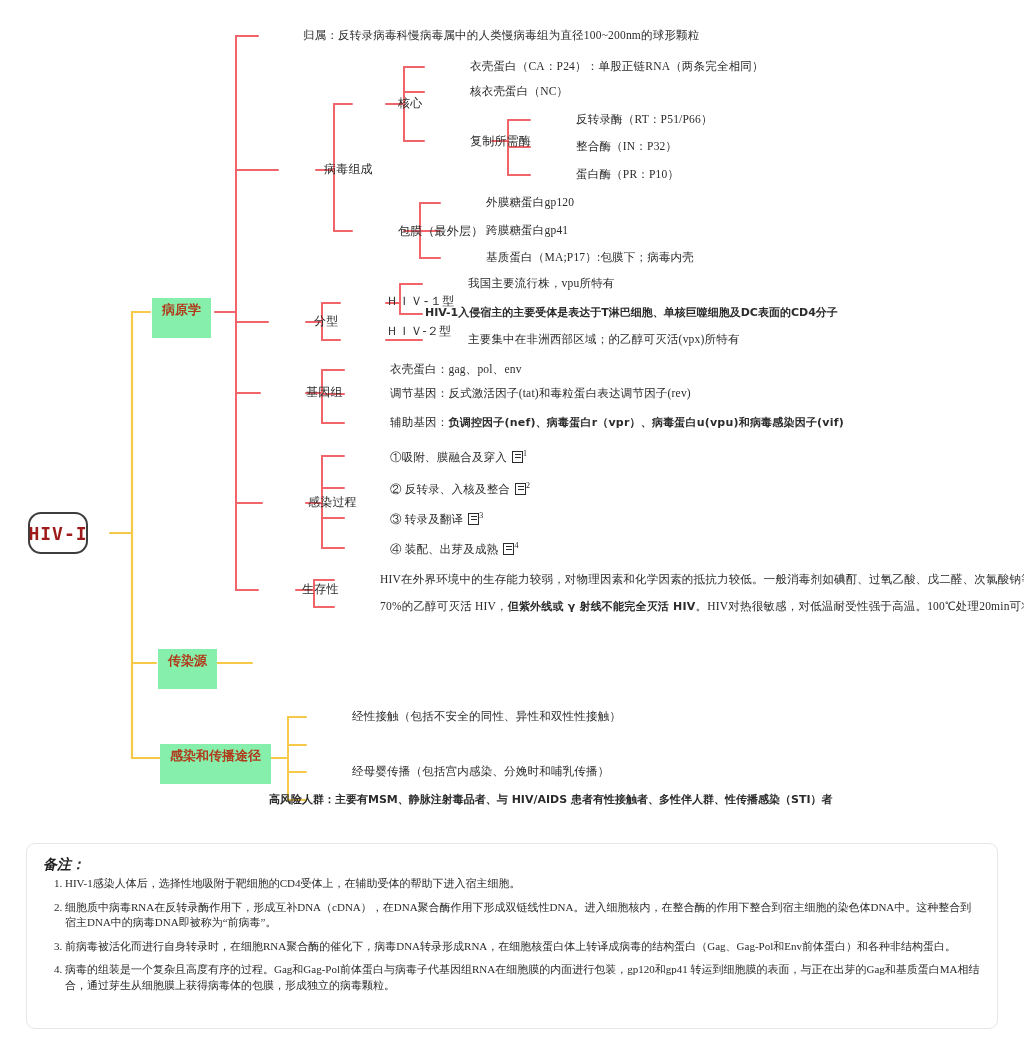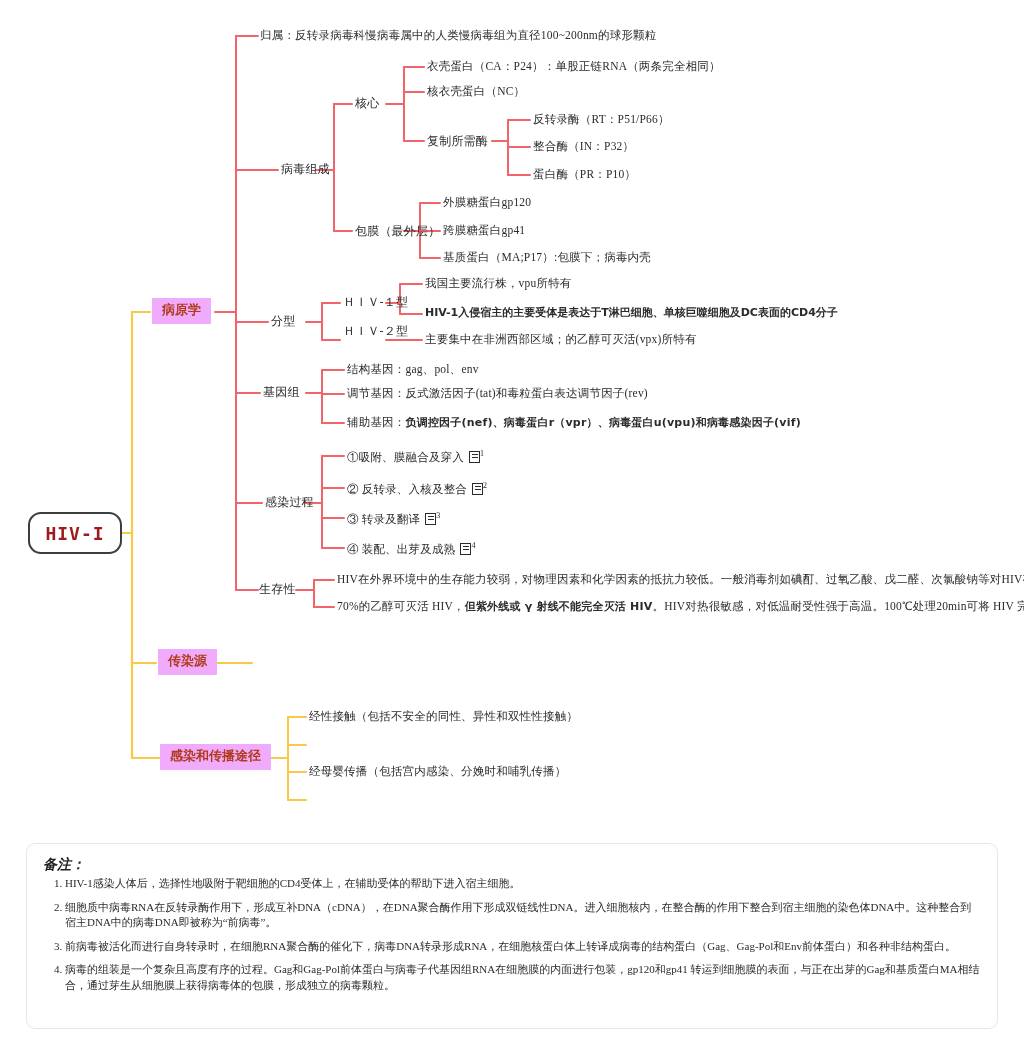--- a/index.html
+++ b/index.html
@@ -11,53 +11,53 @@
     color: #222222;
   }
   #canvas { position: relative; width: 1024px; height: 1052px; overflow: hidden; }
   #wires { position: absolute; left: 0; top: 0; width: 1024px; height: 1052px; }
 
   .node { position: absolute; white-space: nowrap; }
 
   
   .root {
     left: 28px; top: 512px;
-    width: 94px; height: 42px;
+    width: 60px; height: 42px;
     border: 2.5px solid #3d3d3d;
     border-radius: 13px;
     background: #ffffff;
     display: flex; align-items: center; justify-content: center;
   }
   .root-label {
     font-family: "DejaVu Sans Mono", monospace;
     font-weight: bold;
     font-size: 18px;
     letter-spacing: 1px;
     color: #9e1b1b;
   }
 
   
   .cat {
-    background: #f0abfc;
+    background: #86efac;
     color: #b03a1a;
     font-family: "DejaVu Sans", sans-serif;
     font-weight: bold;
     font-size: 13px;
-    padding: 5px 10px 6px 10px;
+    padding: 5px 10px 20px 10px;
     line-height: 1.15;
   }
 
   
   .t {
     font-size: 11.5px;
     line-height: 1.2;
     color: #2b2b2b;
     font-family: "Liberation Serif", serif;
   }
-  .t.cn { letter-spacing: .2px; }
+  .t.cn { letter-spacing: .2px; margin-left: 43px; }
   .t.mid { font-size: 12px; }
   .b { font-weight: bold; font-family: "DejaVu Sans", sans-serif; font-size: 11px; }
   .sp { letter-spacing: 3px; }
 
   .note-icon {
     display: inline-block;
     width: 11px; height: 12px;
     border: 1.6px solid #2b2b2b;
     position: relative;
     vertical-align: -2px;
@@ -209,30 +209,30 @@
   <div class="node t cn" style="left:533px; top:168px;">蛋白酶（PR：P10）</div>
 
   <div class="node t mid cn" style="left:355px; top:224px;">包膜（最外层）</div>
 
   <div class="node t cn" style="left:443px; top:196px;">外膜糖蛋白gp120</div>
   <div class="node t cn" style="left:443px; top:224px;">跨膜糖蛋白gp41</div>
   <div class="node t cn" style="left:443px; top:251px;">基质蛋白（MA;P17）:包膜下；病毒内壳</div>
 
   <div class="node t mid cn" style="left:271px; top:314px;">分型</div>
 
-  <div class="node t mid cn sp" style="left:343px; top:295px;">ＨＩＶ-１型</div>
+  <div class="node t mid cn sp" style="left:343px; top:295px;font-family:Liberation Mono, monospace;">ＨＩＶ-１型</div>
   <div class="node t cn" style="left:425px; top:277px;">我国主要流行株，vpu所特有</div>
   <div class="node t b" style="left:425px; top:306px;">HIV-1入侵宿主的主要受体是表达于T淋巴细胞、单核巨噬细胞及DC表面的CD4分子</div>
 
   <div class="node t mid cn sp" style="left:343px; top:324px;">ＨＩＶ-２型</div>
   <div class="node t cn" style="left:425px; top:333px;">主要集中在非洲西部区域；的乙醇可灭活(vpx)所特有</div>
 
   <div class="node t mid cn" style="left:263px; top:385px;">基因组</div>
 
-  <div class="node t cn" style="left:347px; top:363px;">结构基因：gag、pol、env</div>
+  <div class="node t cn" style="left:347px; top:363px;">衣壳蛋白：gag、pol、env</div>
   <div class="node t cn" style="left:347px; top:387px;">调节基因：反式激活因子(tat)和毒粒蛋白表达调节因子(rev)</div>
   <div class="node t cn" style="left:347px; top:416px;">
     <span>辅助基因：</span><span class="b">负调控因子(nef)、病毒蛋白r（vpr）、病毒蛋白u(vpu)和病毒感染因子(vif)</span>
   </div>
 
   <div class="node t mid cn" style="left:265px; top:495px;">感染过程</div>
 
   <div class="node t cn" style="left:347px; top:449px;">
     <span>①吸附、膜融合及穿入</span><span class="note-icon"></span><span class="sup">1</span>
   </div>
@@ -249,20 +249,21 @@
   <div class="node t mid cn" style="left:259px; top:582px;">生存性</div>
 
   <div class="node t cn" style="left:337px; top:573px;">HIV在外界环境中的生存能力较弱，对物理因素和化学因素的抵抗力较低。一般消毒剂如碘酊、过氧乙酸、戊二醛、次氯酸钠等对HIV有良好的灭活作用</div>
   <div class="node t cn" style="left:337px; top:600px;">
     <span>70%的乙醇可灭活 HIV，</span><span class="b">但紫外线或 γ 射线不能完全灭活 HIV</span><span>。HIV对热很敏感，对低温耐受性强于高温。100℃处理20min可将 HIV 完全灭活</span>
   </div>
 
 
   <div class="node t cn" style="left:309px; top:710px;">经性接触（包括不安全的同性、异性和双性性接触）</div>
   <div class="node t cn" style="left:309px; top:765px;">经母婴传播（包括宫内感染、分娩时和哺乳传播）</div>
+  <div class="node t b" style="left:269px; top:793px;">高风险人群：主要有MSM、静脉注射毒品者、与 HIV/AIDS 患者有性接触者、多性伴人群、性传播感染（STI）者</div>
 
   <div class="footnote">
     <div class="fn-title">备注：</div>
     <ol class="fn-list">
       <li>HIV-1感染人体后，选择性地吸附于靶细胞的CD4受体上，在辅助受体的帮助下进入宿主细胞。</li>
       <li>细胞质中病毒RNA在反转录酶作用下，形成互补DNA（cDNA），在DNA聚合酶作用下形成双链线性DNA。进入细胞核内，在整合酶的作用下整合到宿主细胞的染色体DNA中。这种整合到宿主DNA中的病毒DNA即被称为“前病毒”。</li>
       <li>前病毒被活化而进行自身转录时，在细胞RNA聚合酶的催化下，病毒DNA转录形成RNA，在细胞核蛋白体上转译成病毒的结构蛋白（Gag、Gag-Pol和Env前体蛋白）和各种非结构蛋白。</li>
       <li>病毒的组装是一个复杂且高度有序的过程。Gag和Gag-Pol前体蛋白与病毒子代基因组RNA在细胞膜的内面进行包装，gp120和gp41 转运到细胞膜的表面，与正在出芽的Gag和基质蛋白MA相结合，通过芽生从细胞膜上获得病毒体的包膜，形成独立的病毒颗粒。</li>
     </ol>
   </div>

